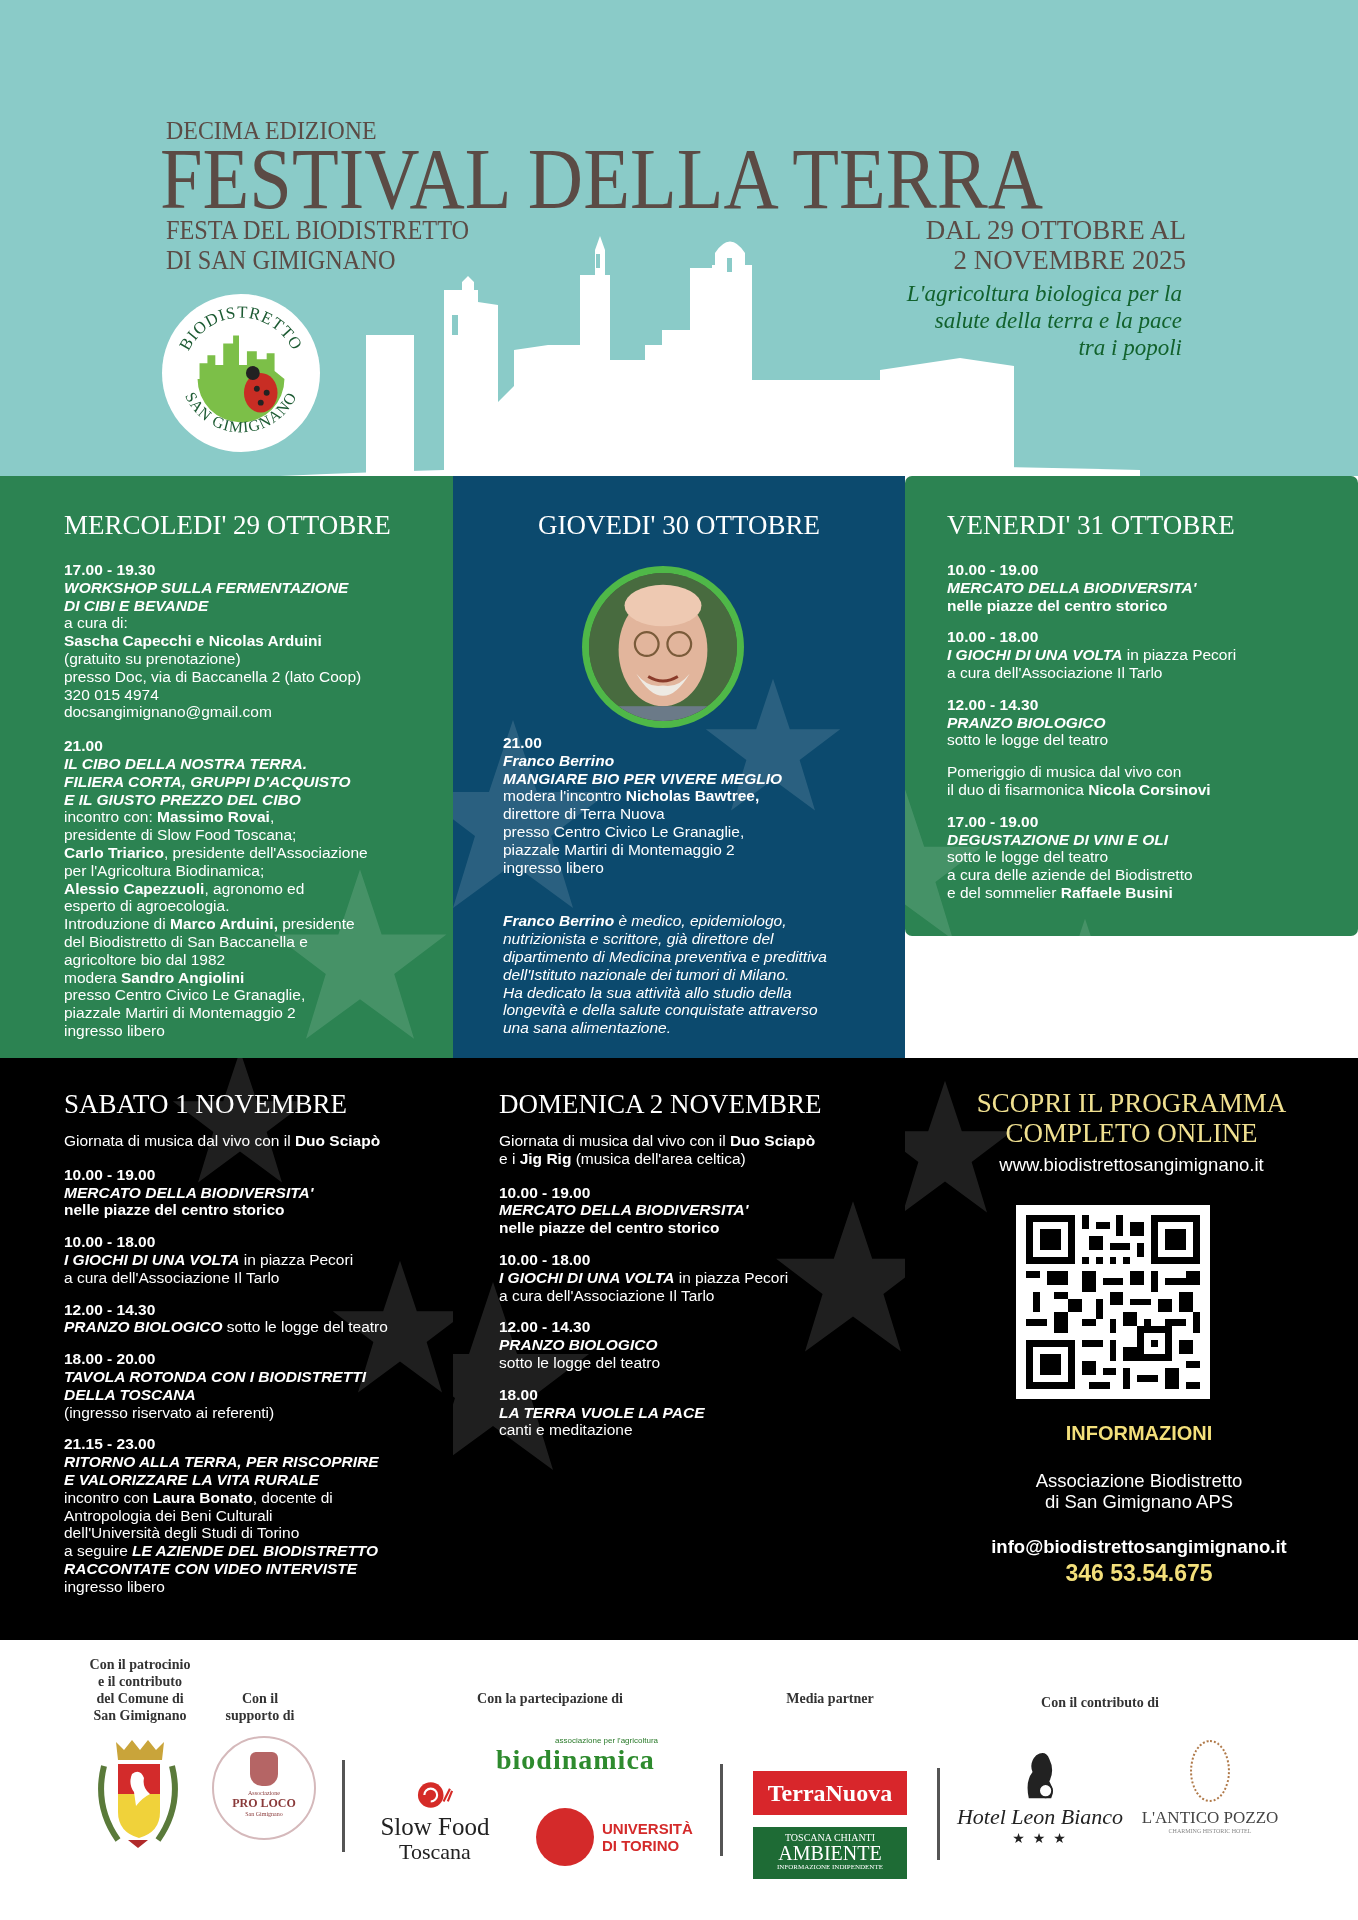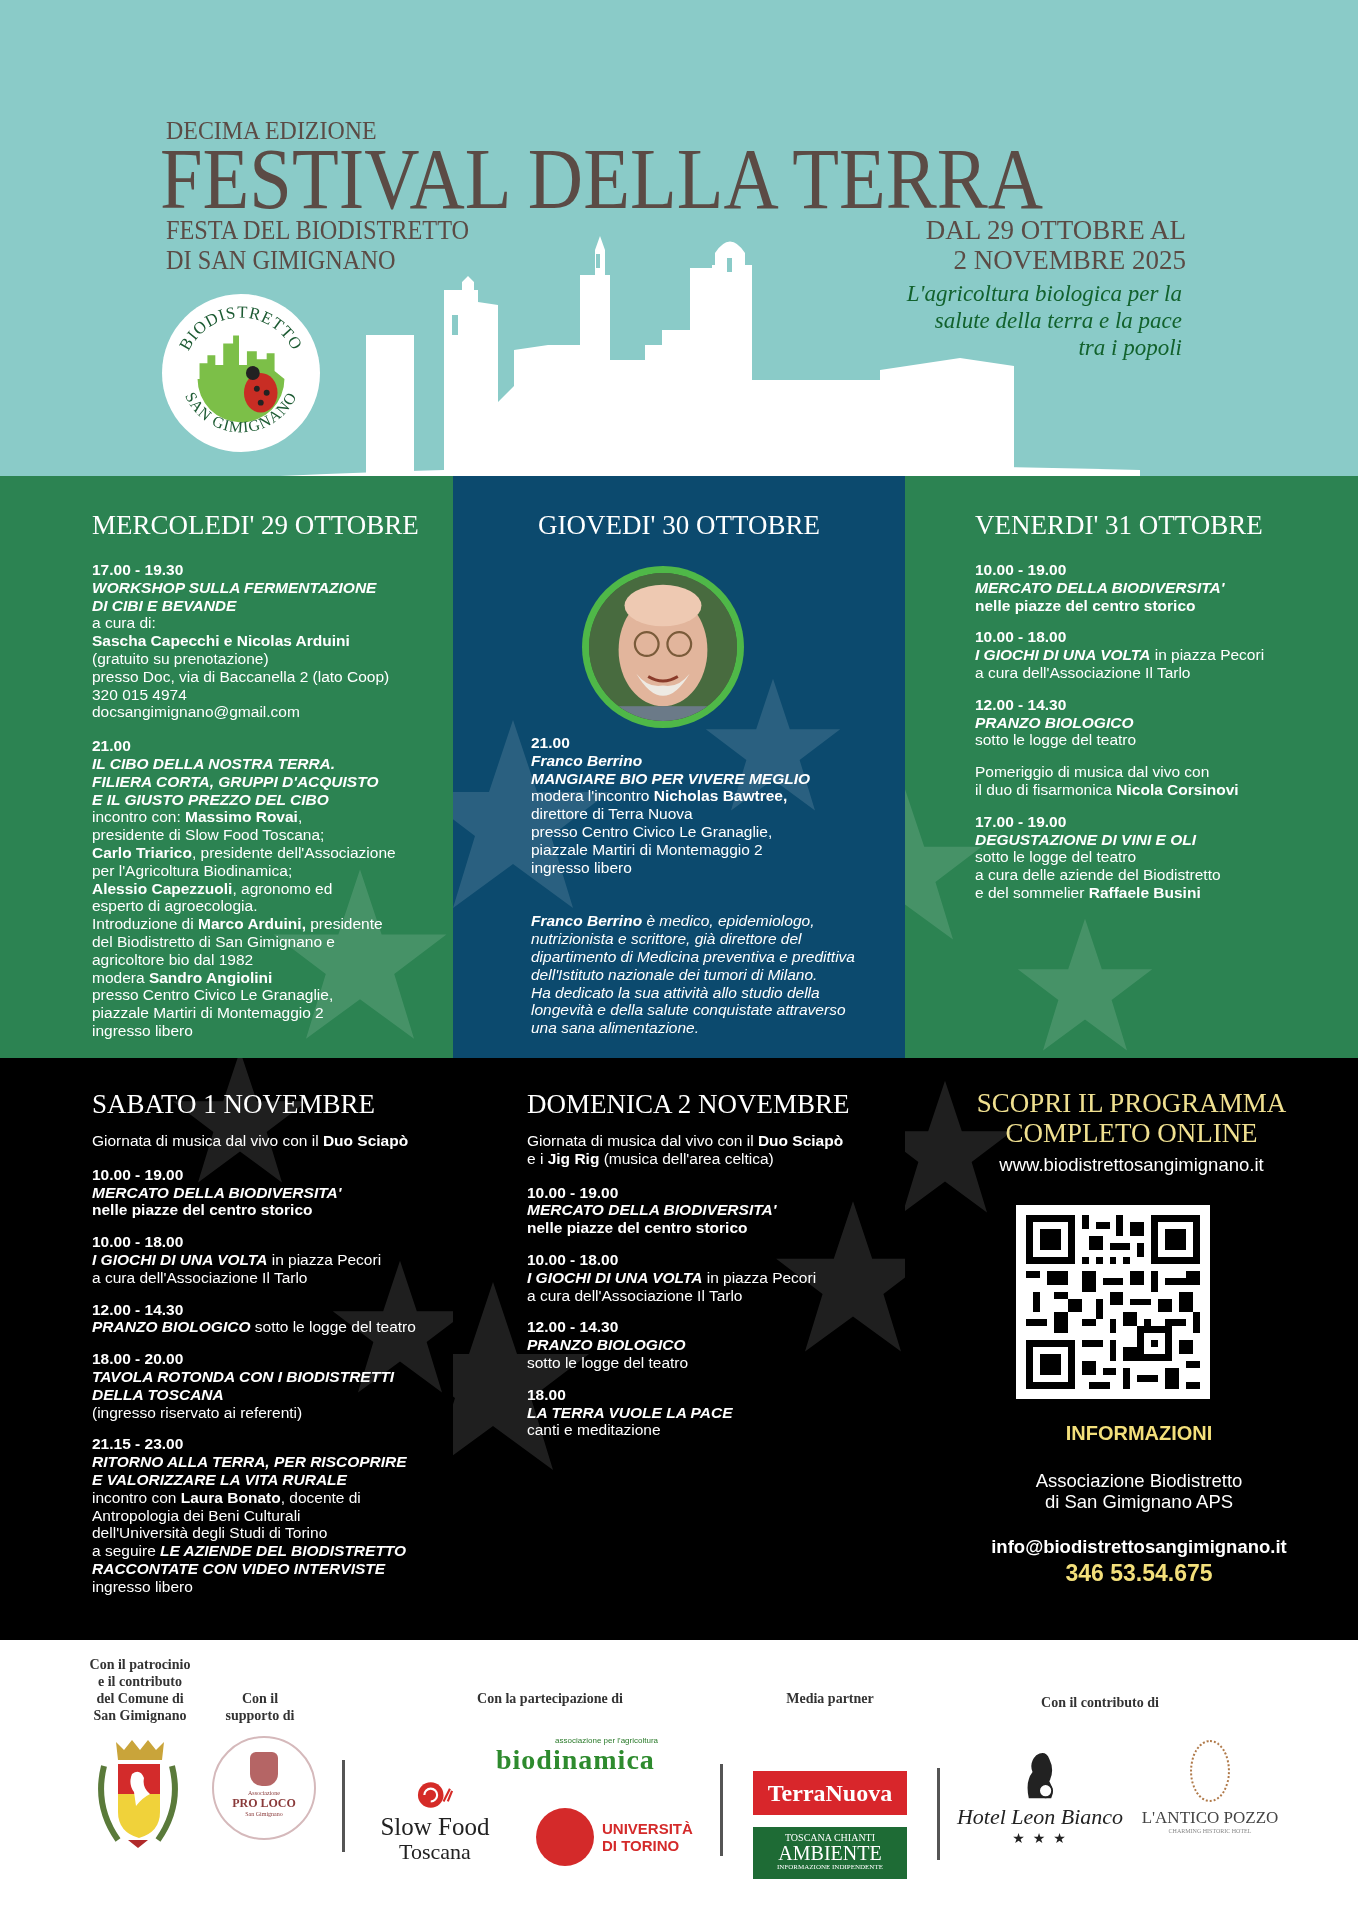--- a/index.html
+++ b/index.html
@@ -25,21 +25,21 @@
   .c-b2 { background: #000000; }
   .star { position: absolute; opacity: 0.12; }
   .day-title { font-family: "Liberation Serif", serif; font-size: 27px; color: #fff; line-height: 32px; white-space: nowrap; }
   .ev { font-size: 15.5px; line-height: 17.8px; margin-top: 14px; }
   .ev:first-of-type { margin-top: 0; }
   .t { font-weight: bold; display: block; }
   .it { font-weight: bold; font-style: italic; }
   .b { font-weight: bold; }
   .line { display: block; }
 
-  .col { position: absolute; margin-left: 28px; }
+  .col { position: absolute; }
 
   
   .photo-ring { position: absolute; left: 582px; top: 566px; width: 162px; height: 162px; border-radius: 50%; background: #4fb848; padding: 7px; }
   .photo { width: 100%; height: 100%; border-radius: 50%; overflow: hidden; background: #3f6b3a; }
 
   
   .online-title { font-family: "Liberation Serif", serif; font-size: 27px; line-height: 30px; color: #f0e090; text-align: center; }
   .url { font-weight: normal; font-size: 18.5px; color: #fff; text-align: center; margin-top: 6px; }
   .qr { position: absolute; left: 1016px; top: 1205px; width: 194px; height: 194px; background: #fff; padding: 10px; }
   .info-h { position: absolute; left: 920px; width: 438px; top: 1422px; font-weight: bold; font-size: 20px; color: #f3df7a; text-align: center; }
@@ -135,21 +135,21 @@
         <span class="line it">IL CIBO DELLA NOSTRA TERRA.</span>
         <span class="line it">FILIERA CORTA, GRUPPI D'ACQUISTO</span>
         <span class="line it">E IL GIUSTO PREZZO DEL CIBO</span>
         <span class="line"><span>incontro con: </span><span class="b">Massimo Rovai</span><span>,</span></span>
         <span class="line">presidente di Slow Food Toscana;</span>
         <span class="line"><span class="b">Carlo Triarico</span><span>, presidente dell'Associazione</span></span>
         <span class="line">per l'Agricoltura Biodinamica;</span>
         <span class="line"><span class="b">Alessio Capezzuoli</span><span>, agronomo ed</span></span>
         <span class="line">esperto di agroecologia.</span>
         <span class="line"><span>Introduzione di </span><span class="b">Marco Arduini,</span><span> presidente</span></span>
-        <span class="line">del Biodistretto di San Gimignano e</span>
+        <span class="line">del Biodistretto di San Baccanella e</span>
         <span class="line">agricoltore bio dal 1982</span>
         <span class="line"><span>modera </span><span class="b">Sandro Angiolini</span></span>
         <span class="line">presso Centro Civico Le Granaglie,</span>
         <span class="line">piazzale Martiri di Montemaggio 2</span>
         <span class="line">ingresso libero</span>
       </div>
     </div>
   </div>
 </div>
 
@@ -192,21 +192,21 @@
       <ellipse cx="50" cy="22" rx="26" ry="14" fill="#eec9b2"></ellipse>
       <circle cx="39" cy="48" r="8" fill="none" stroke="#7a5b3a" stroke-width="1.5"></circle>
       <circle cx="61" cy="48" r="8" fill="none" stroke="#7a5b3a" stroke-width="1.5"></circle>
       <path d="M32 68 Q50 98 68 68 Q60 78 50 76 Q40 78 32 68 Z" fill="#eeeae3"></path>
       <path d="M40 70 Q50 76 60 70" stroke="#8a3b2a" stroke-width="2" fill="none"></path>
       <rect x="20" y="90" width="60" height="10" fill="#6b7a88"></rect>
     </svg>
   </div>
 </div>
 
-<div class="cell c-g1" style="left:905px;top:476px;width:453px;height:582px;">
+<div class="cell c-g1" style="left:905px;top:476px;width:453px;height:460px;border-radius:7px;">
   <svg class="star" style="left:110px;top:440px;width:140px;height:140px;" viewBox="0 0 100 100">
       <polygon points="50,2 62,38 98,38 69,60 80,96 50,74 20,96 31,60 2,38 38,38" fill="#fff"></polygon>
     </svg>
   <svg class="star" style="left:-80px;top:310px;width:160px;height:160px;" viewBox="0 0 100 100">
       <polygon points="50,2 62,38 98,38 69,60 80,96 50,74 20,96 31,60 2,38 38,38" fill="#fff"></polygon>
     </svg>
   <div class="col" style="left:42px;top:33px;width:400px;">
     <div class="day-title">VENERDI' 31 OTTOBRE</div>
     <div style="margin-top:20px;">
       <div class="ev">

